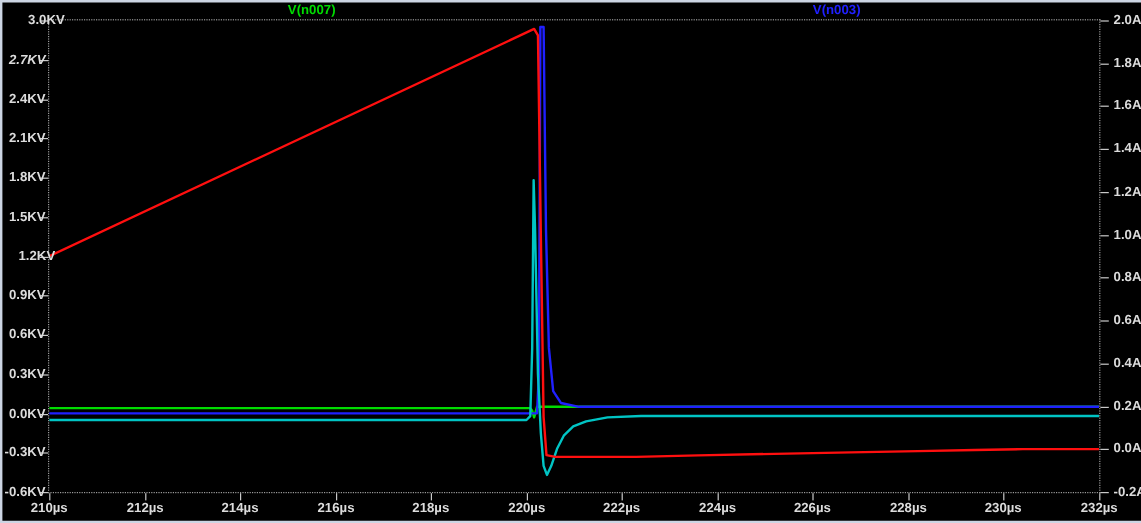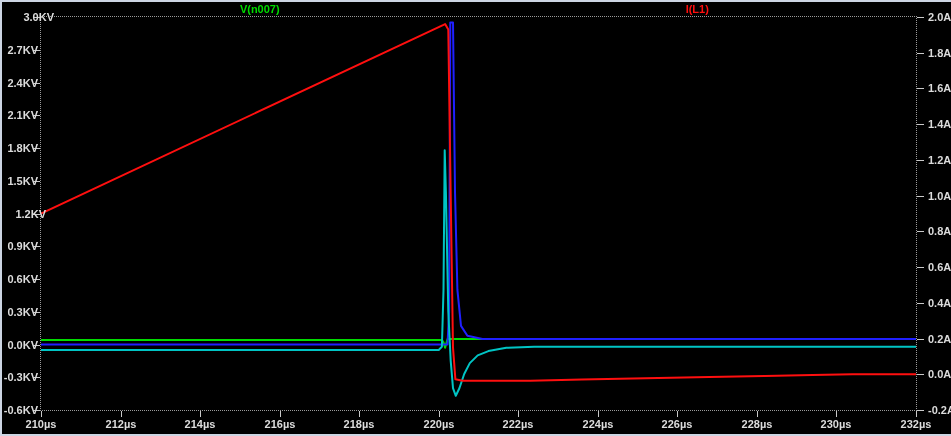--- a/index.html
+++ b/index.html
@@ -45,34 +45,34 @@
     cursor:default;
     white-space:nowrap;
   }
 </style>
 </head>
 <body>
 
 <div id="app">
   <div class="legend-row" id="legend-row" style="left: 41px; top: 3px; width: 875px;">
       <div class="legend-item" style="color: rgb(0, 220, 0);">V(n007)</div>
-      <div class="legend-item" style="color: rgb(255, 15, 15);">I(L1)</div>
+      <div class="legend-item" style="color: rgb(32, 32, 255);">V(n003)</div>
     </div>
   <div class="plot-area" id="plot-area" style="left: 40px; top: 16px; width: 877px; height: 395px;"></div>
   <svg class="trace-svg" id="trace-svg" width="875" height="393" viewBox="0 0 875 393" style="left: 41px; top: 17px;">
       <polyline points="0.0,323.1 400.9,323.1 402.5,325.3 404.1,330.8 406.5,322.0 875.0,322.0" fill="none" stroke="#00dc00" stroke-width="2" stroke-linejoin="round" stroke-linecap="butt"></polyline>
       <polyline points="0.0,327.5 406.5,327.5 408.1,294.8 409.3,5.5 412.0,5.5 414.0,174.7 416.4,272.9 420.0,308.9 426.4,318.8 441.5,322.0 875.0,322.0" fill="none" stroke="#2020ff" stroke-width="2" stroke-linejoin="round" stroke-linecap="butt"></polyline>
       <polyline points="0.0,333.0 397.7,333.0 400.9,329.7 402.5,272.9 403.7,133.2 404.9,174.7 407.3,294.8 409.7,343.9 412.0,371.2 414.8,378.8 418.4,371.2 423.2,357.0 428.8,346.1 436.7,338.4 447.4,334.1 465.3,330.8 493.2,329.7 875.0,329.7" fill="none" stroke="#00c4c4" stroke-width="2" stroke-linejoin="round" stroke-linecap="butt"></polyline>
       <polyline points="0.0,196.5 404.1,7.1 407.3,12.5 409.7,178.6 412.0,330.5 414.4,362.3 421.6,363.7 489.2,363.7 540.9,362.5 604.5,361.2 668.2,360.0 723.9,358.9 771.6,358.0 811.4,357.3 875.0,357.3" fill="none" stroke="#ff0f0f" stroke-width="2" stroke-linejoin="round" stroke-linecap="butt"></polyline>
     </svg>
   <div id="axis-layer">
       <div class="tick-dash" style="left: 33px; top: 17px; width: 7px; height: 1px;"></div>
       <div class="tick-label left" style="left: 0px; top: 12px; width: 38px; margin-left: 16px;">3.0KV</div>
       <div class="tick-dash" style="left: 33px; top: 50px; width: 7px; height: 1px;"></div>
-      <div class="tick-label left" style="left: 0px; top: 45px; width: 38px;">2.7KV</div>
+      <div class="tick-label left" style="left: 0px; top: 45px; width: 38px; font-style: italic;">2.7KV</div>
       <div class="tick-dash" style="left: 33px; top: 83px; width: 7px; height: 1px;"></div>
       <div class="tick-label left" style="left: 0px; top: 78px; width: 38px;">2.4KV</div>
       <div class="tick-dash" style="left: 33px; top: 115px; width: 7px; height: 1px;"></div>
       <div class="tick-label left" style="left: 0px; top: 110px; width: 38px;">2.1KV</div>
       <div class="tick-dash" style="left: 33px; top: 148px; width: 7px; height: 1px;"></div>
       <div class="tick-label left" style="left: 0px; top: 143px; width: 38px;">1.8KV</div>
       <div class="tick-dash" style="left: 33px; top: 181px; width: 7px; height: 1px;"></div>
       <div class="tick-label left" style="left: 0px; top: 176px; width: 38px;">1.5KV</div>
       <div class="tick-dash" style="left: 33px; top: 214px; width: 7px; height: 1px;"></div>
       <div class="tick-label left" style="left: 8px; top: 209px; width: 38px;">1.2KV</div>

